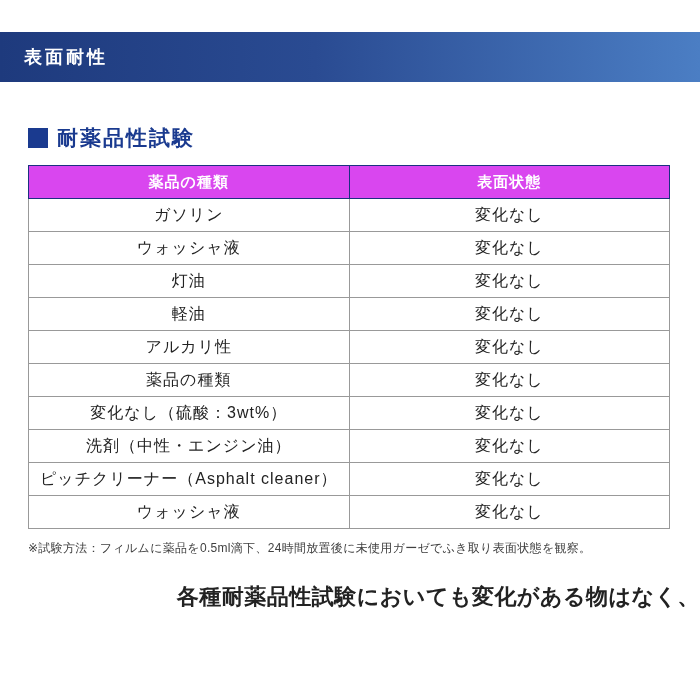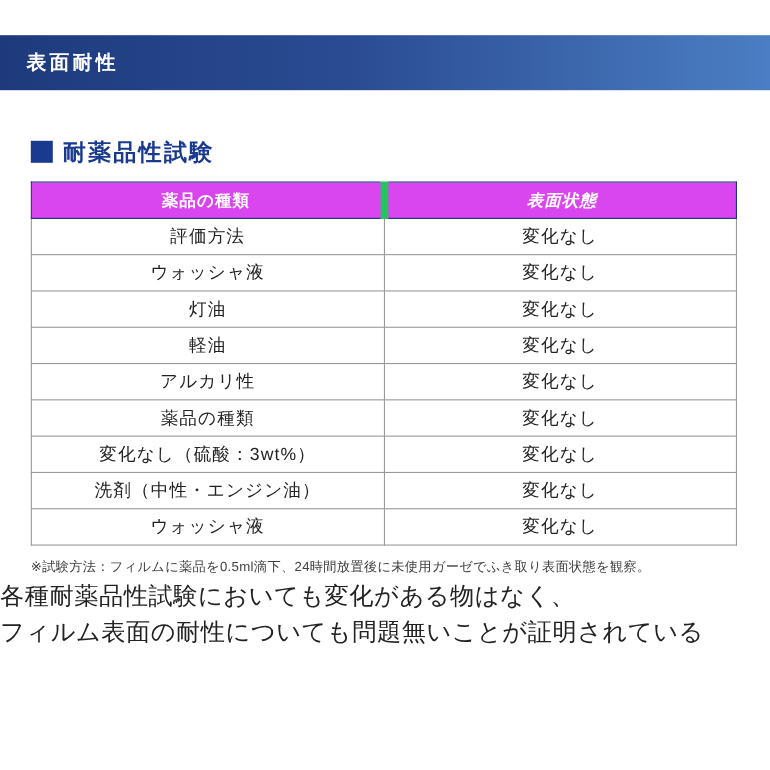--- a/index.html
+++ b/index.html
@@ -27,37 +27,37 @@
 
   
   table.chem-table {
     margin:13px 0 0 28px; width:642px; border-collapse:collapse;
     border:1px solid #999999; table-layout:fixed;
   }
   table.chem-table th {
     background:#d946ef; color:#ffffff; font-size:15px; font-weight:bold;
     height:33px; text-align:center; border:1px solid #1b3180; letter-spacing:1px;
   }
-  table.chem-table th + th { border-left:7px solid #22c55e;font-style:italic; }
+  table.chem-table th + th { border-left:1px solid #22c55e; }
   table.chem-table td {
     height:33px; text-align:center; font-size:16px; color:#222222;
     border:1px solid #999999; letter-spacing:1px;
   }
 
   
   .footnote {
     margin:10px 0 0 28px; font-size:12px; color:#404040; line-height:1.6;
     letter-spacing:0.3px;
   }
   .footnote .indent { padding-left:13px; display:block; }
 
   
   .summary {
-    text-align:left; font-size:22px; color:#222222;
-    font-weight:400; line-height:1.5; letter-spacing:0.5px;
+    margin-top:22px; text-align:right; font-size:22px; color:#222222;
+    font-weight:700; line-height:1.5; letter-spacing:0.5px;
   }
 </style>
 </head>
 <body>
 
 <div class="header-bar">
   <span class="bar-title">表面耐性</span>
 </div>
 
 <div class="section-title">
@@ -67,21 +67,21 @@
 
 <table class="chem-table">
   <thead>
     <tr>
       <th>薬品の種類</th>
       <th>表面状態</th>
     </tr>
   </thead>
   <tbody>
     <tr>
-      <td>評価方法</td>
+      <td>ガソリン</td>
       <td>変化なし</td>
     </tr>
     <tr>
       <td>ウォッシャ液</td>
       <td>変化なし</td>
     </tr>
     <tr>
       <td>灯油</td>
       <td>変化なし</td>
     </tr>
@@ -99,26 +99,29 @@
     </tr>
     <tr>
       <td>変化なし（硫酸：3wt%）</td>
       <td>変化なし</td>
     </tr>
     <tr>
       <td>洗剤（中性・エンジン油）</td>
       <td>変化なし</td>
     </tr>
     <tr>
+      <td>ピッチクリーナー（Asphalt cleaner）</td>
+      <td>変化なし</td>
+    </tr>
+    <tr>
       <td>ウォッシャ液</td>
       <td>変化なし</td>
     </tr>
   </tbody>
 </table>
 
 <div class="footnote">
   <span>※試験方法：フィルムに薬品を0.5ml滴下、24時間放置後に未使用ガーゼでふき取り表面状態を観察。</span>
 </div>
 
 <div class="summary">
   <div>各種耐薬品性試験においても変化がある物はなく、</div>
-  <div>フィルム表面の耐性についても問題無いことが証明されている</div>
 </div>
 
 </body></html>

